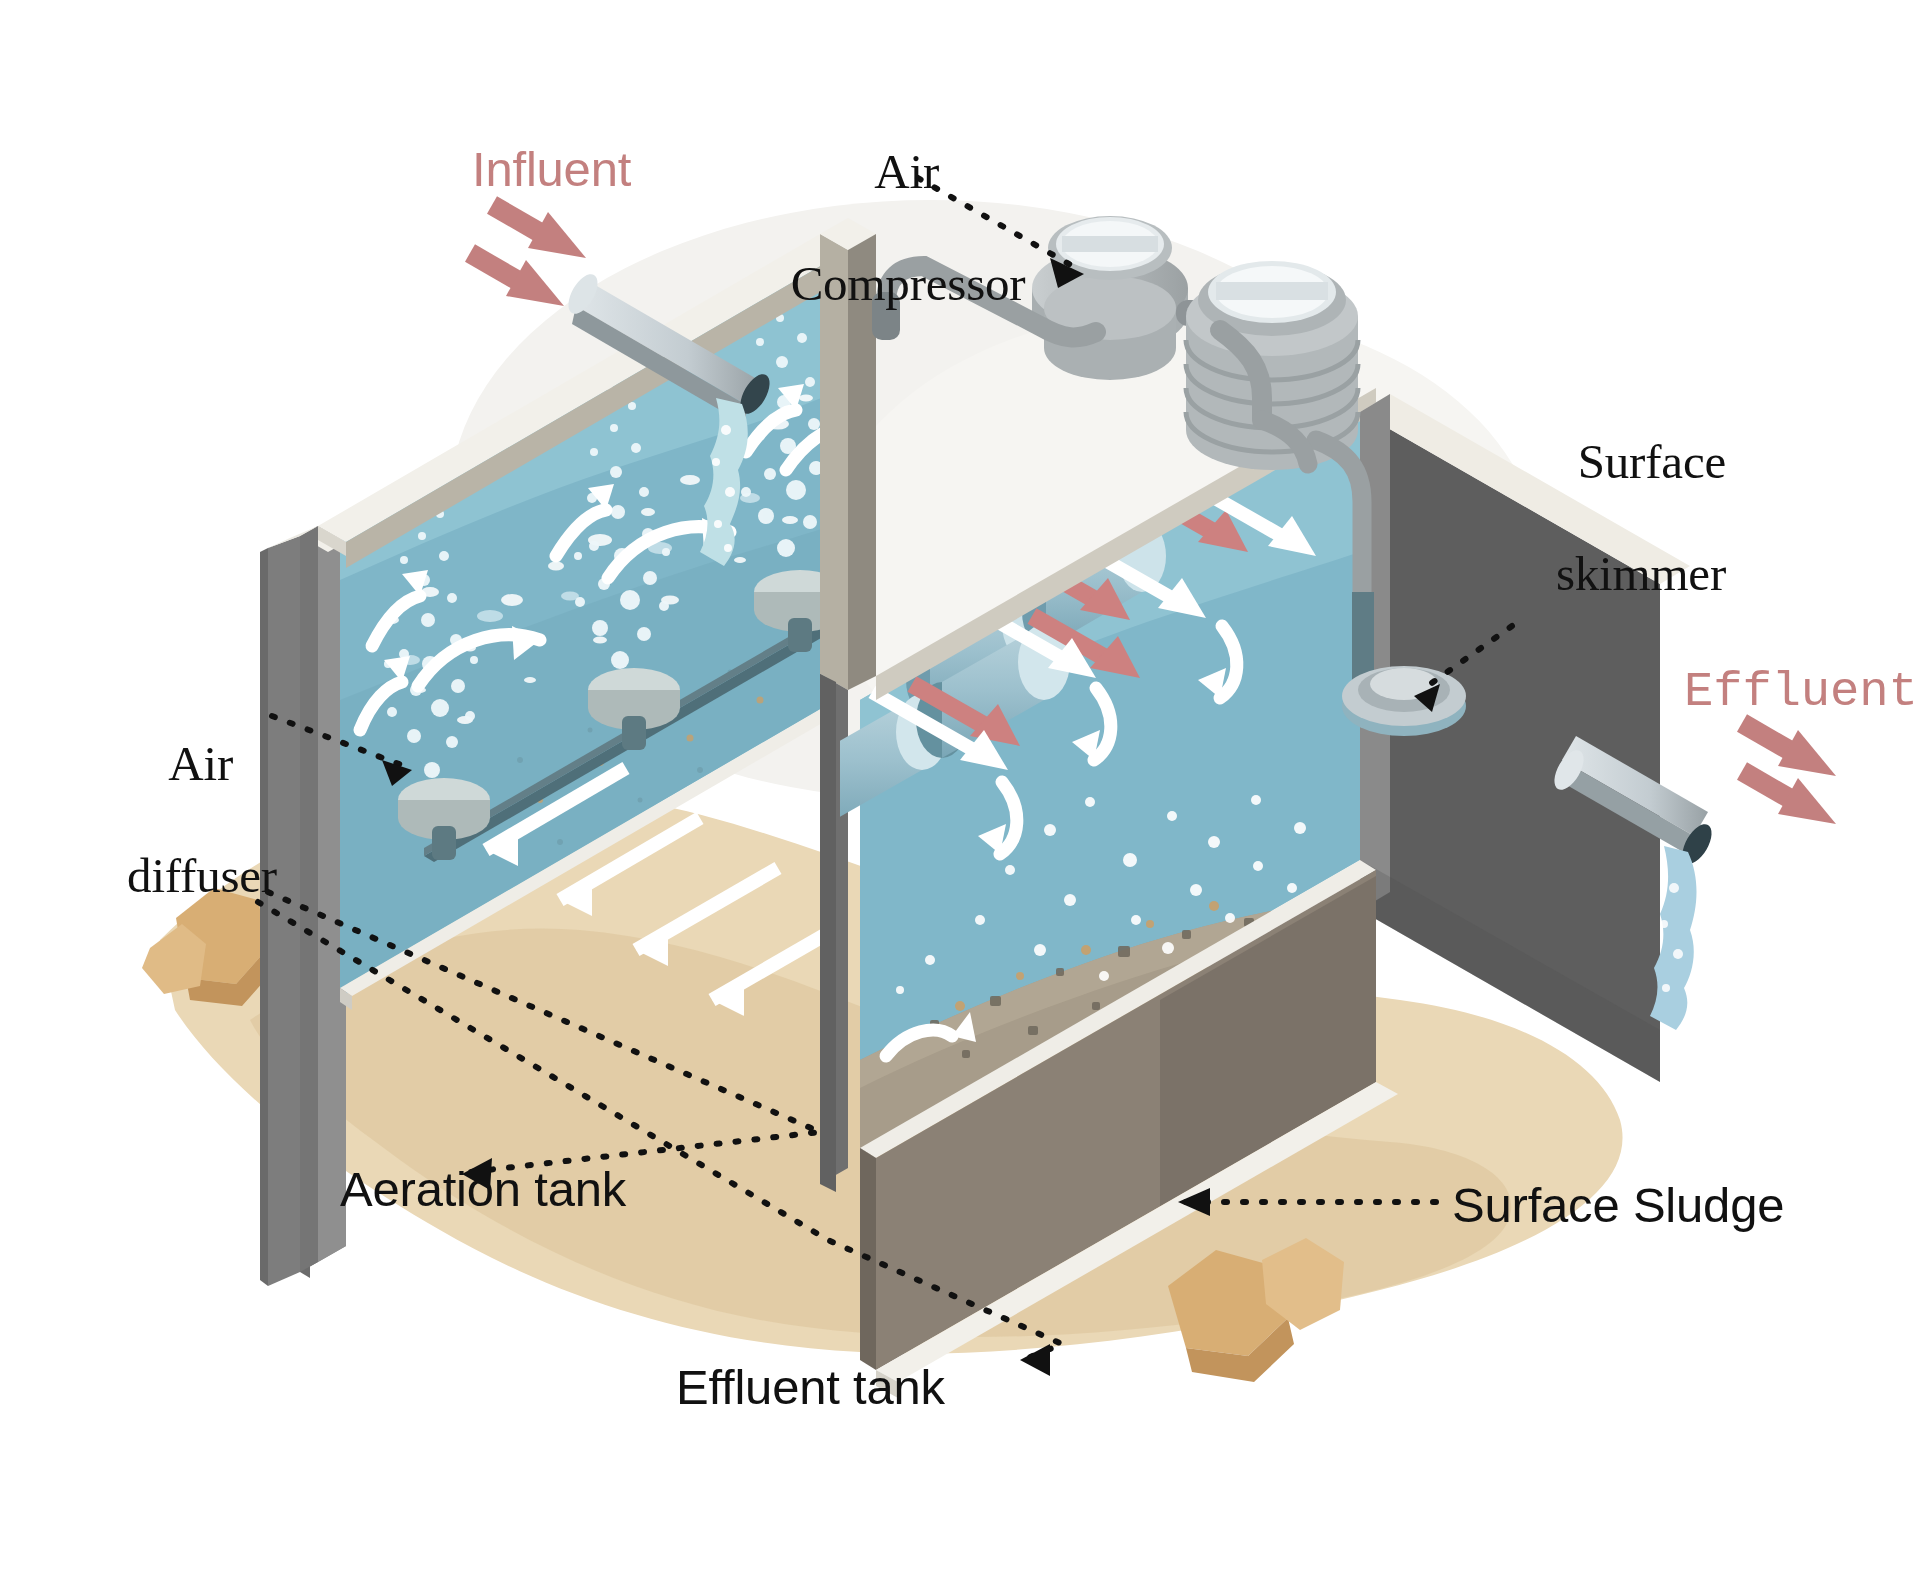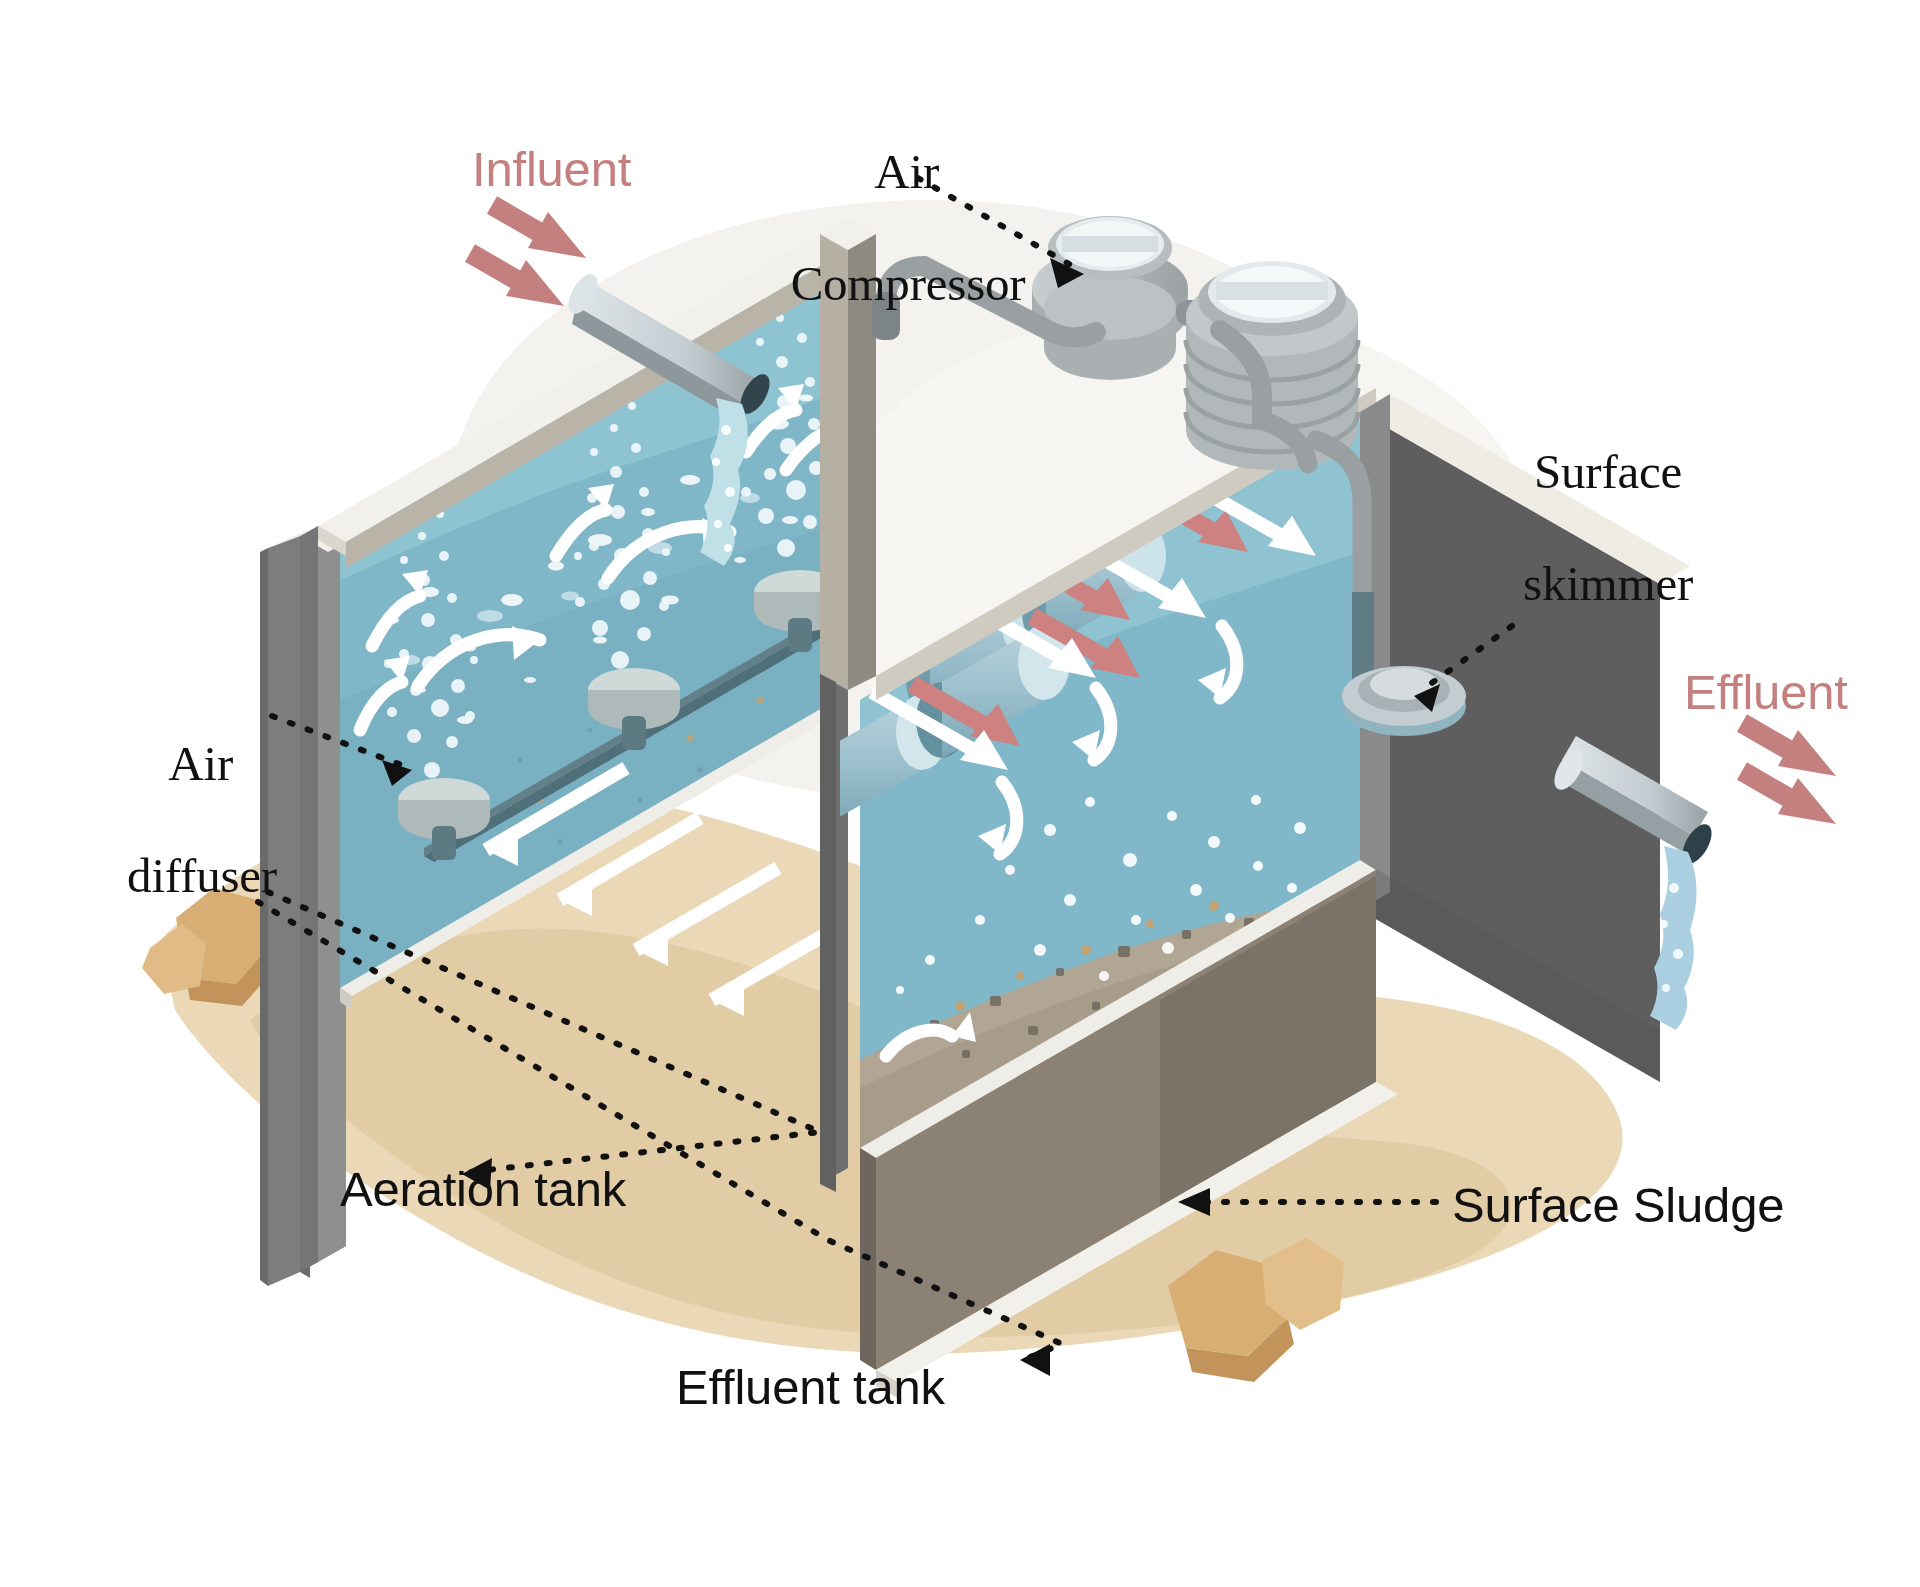--- a/index.html
+++ b/index.html
@@ -634,26 +634,26 @@
   </g>
 </svg>
 
 <div class="lbl flow" style="left:472px;top:142px;">Influent</div>
 
 <div class="lbl ctr" style="left:756px;top:88px;width:280px;">
   <span>Air</span><br>
   <span>Compressor</span>
 </div>
 
-<div class="lbl ctr" style="left:1466px;top:388px;width:260px;">
+<div class="lbl ctr" style="left:1466px;top:378px;width:260px;text-align:right;">
   <span>Surface</span><br>
   <span>skimmer</span>
 </div>
 
-<div class="lbl flow" style="left:1684px;top:665px;">Effluent</div>
+<div class="lbl flow" style="left:1684px;top:665px;font-family:Liberation Mono, monospace;">Effluent</div>
 
 <div class="lbl ctr" style="left:80px;top:680px;width:220px;">
   <span>Air</span><br>
   <span>diffuser</span>
 </div>
 
 <div class="lbl" style="left:340px;top:1162px;">Aeration tank</div>
 
 <div class="lbl" style="left:676px;top:1360px;">Effluent tank</div>
 

